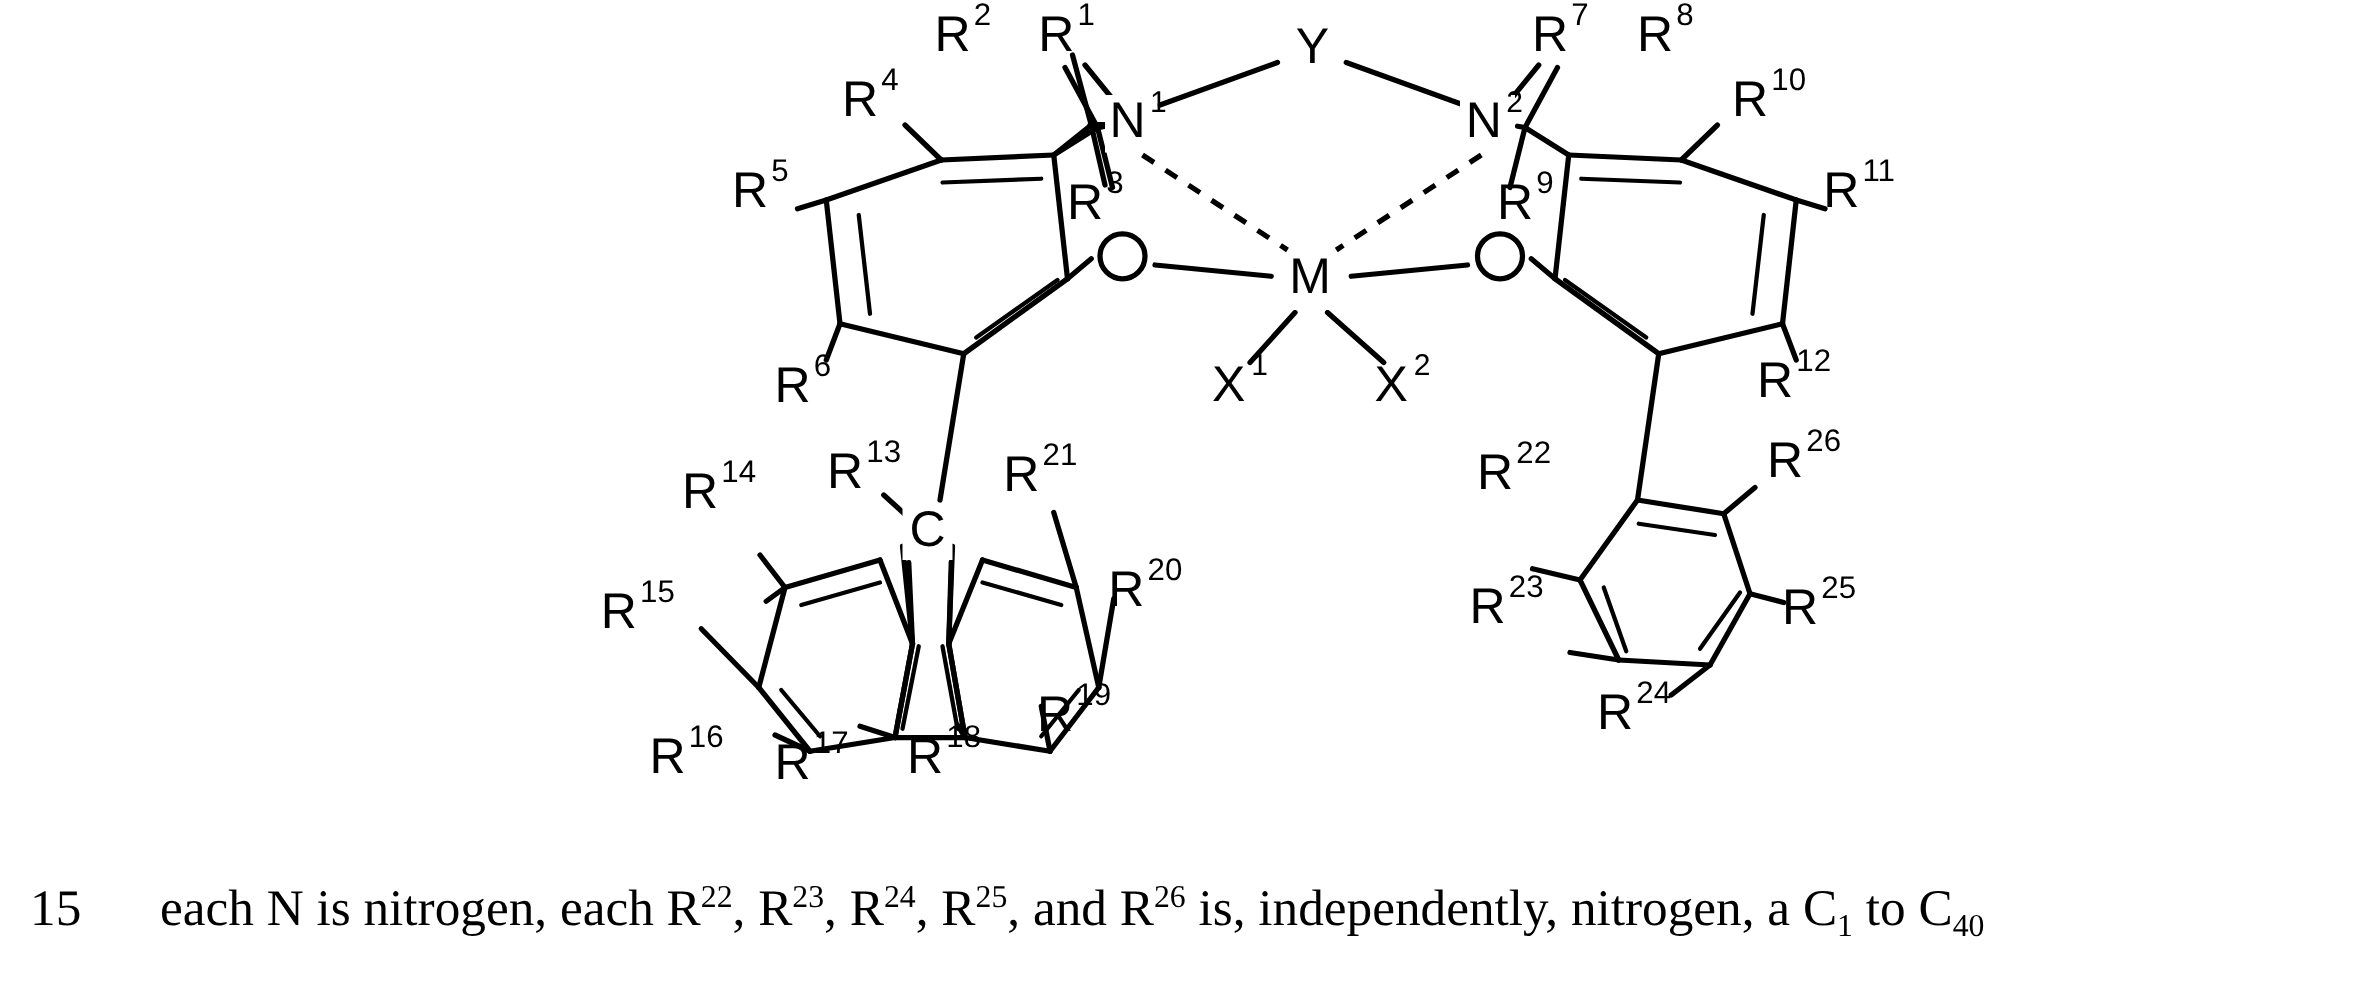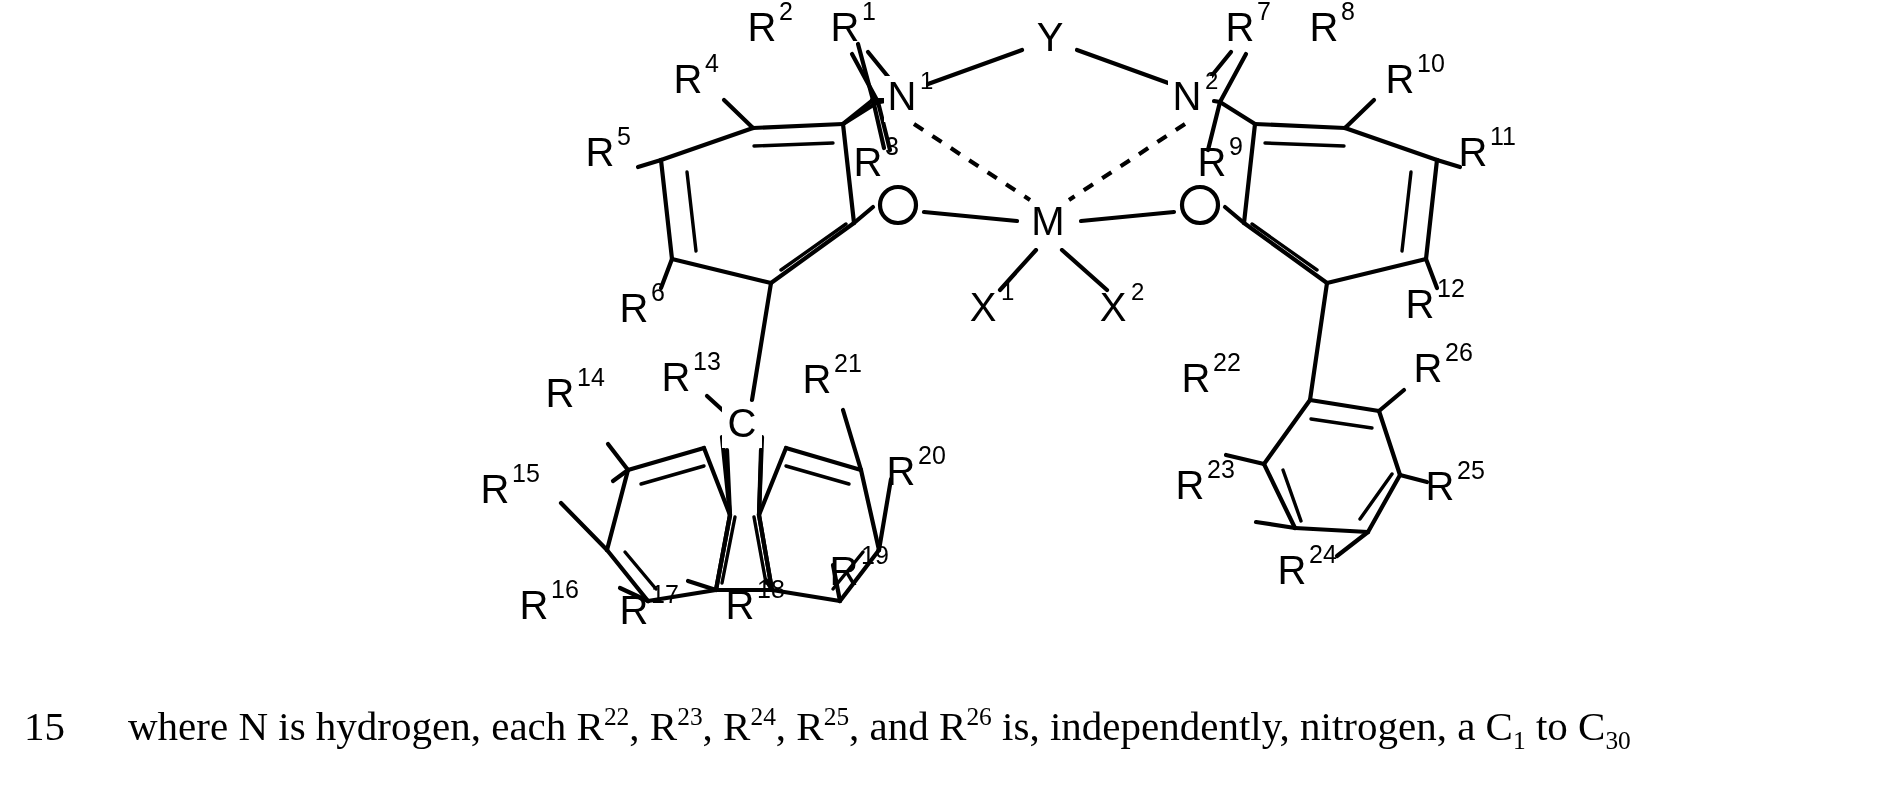--- a/index.html
+++ b/index.html
@@ -293,15 +293,15 @@
 
     <text class="rlabel" x="1428" y="371">R</text>
     <text class="rsup" x="1445" y="354">26</text>
   </g>
 
 </svg>
 </div>
 
 <div id="caption">
   <div class="capline">
-    <span class="linenum">15</span><span class="captext"><span>where N is hydrogen, each R</span><sup>22</sup><span>, R</span><sup>23</sup><span>, R</span><sup>24</sup><span>, R</span><sup>25</sup><span>, and R</span><sup>26</sup><span> is, independently, nitrogen, a C</span><sub>1</sub><span> to C</span><sub>30</sub></span>
+    <span class="linenum">15</span><span class="captext"><span>each N is nitrogen, each R</span><sup>22</sup><span>, R</span><sup>23</sup><span>, R</span><sup>24</sup><span>, R</span><sup>25</sup><span>, and R</span><sup>26</sup><span> is, independently, nitrogen, a C</span><sub>1</sub><span> to C</span><sub>40</sub></span>
   </div>
 </div>
 
 </body></html>

